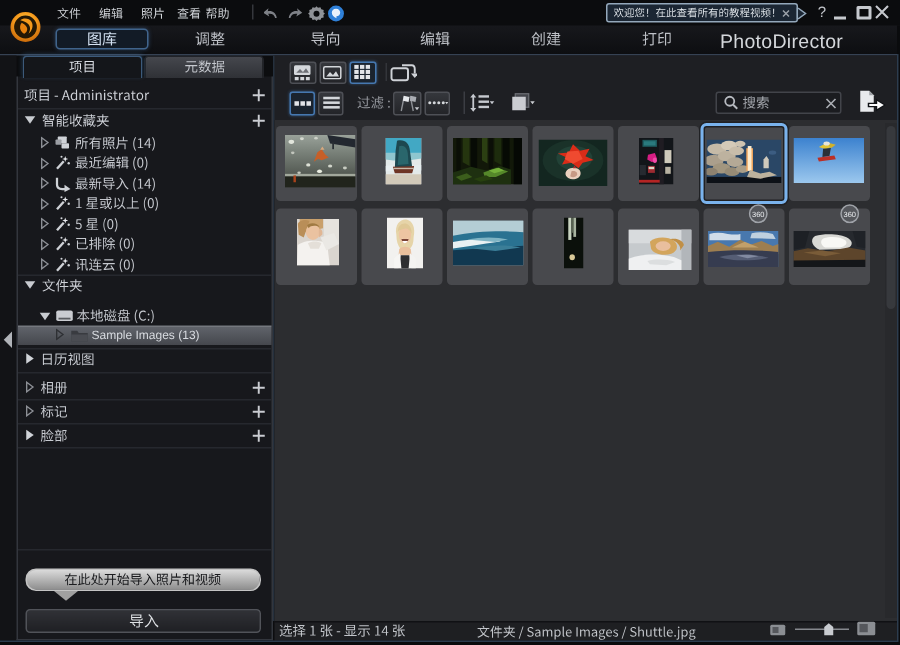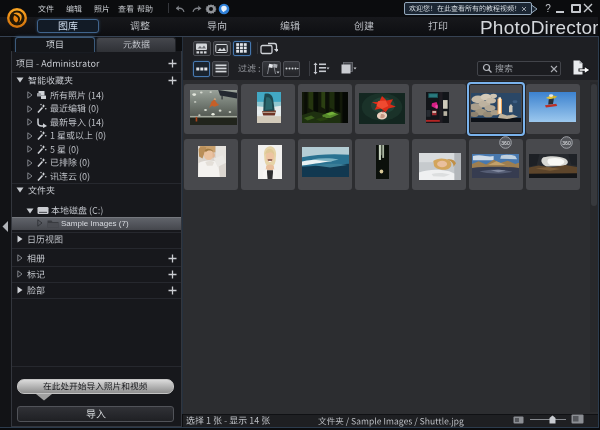--- a/index.html
+++ b/index.html
@@ -58,21 +58,21 @@
   </svg>
 <svg style="position:absolute;left:280.0px;top:21.1px;overflow:visible" width="21" height="13">
     <path fill="#bfc2c8" d="M0.4 8.1 0.6 8.8C1.4 8.4 2.5 8.0 3.5 7.6L3.3 7.0C2.2 7.4 1.1 7.8 0.4 8.1ZM0.6 4.4C0.8 4.3 1.0 4.2 2.0 4.1C1.7 4.7 1.3 5.2 1.2 5.4C0.9 5.8 0.7 6.1 0.5 6.1C0.5 6.3 0.6 6.6 0.7 6.8C0.9 6.7 1.2 6.6 3.4 6.0C3.4 5.9 3.3 5.6 3.3 5.4L1.7 5.8C2.4 4.9 3.1 3.7 3.6 2.6L3.0 2.3C2.9 2.7 2.6 3.1 2.5 3.4L1.3 3.5C1.9 2.7 2.5 1.5 2.9 0.4L2.1 0.2C1.8 1.4 1.1 2.7 0.9 3.1C0.7 3.4 0.6 3.6 0.4 3.7C0.5 3.9 0.6 4.2 0.6 4.4ZM6.2 5.1V6.6H5.4V5.1ZM6.8 5.1H7.5V6.6H6.8ZM4.8 4.5V9.3H5.4V7.2H6.2V9.1H6.8V7.2H7.5V9.1H8.0V7.2H8.7V8.7C8.7 8.7 8.7 8.8 8.6 8.8C8.5 8.8 8.4 8.8 8.1 8.8C8.2 8.9 8.3 9.2 8.3 9.3C8.7 9.3 8.9 9.3 9.1 9.2C9.3 9.1 9.3 8.9 9.3 8.7V4.5L8.7 4.5ZM8.0 5.1H8.7V6.6H8.0ZM6.0 0.3C6.2 0.6 6.4 1.0 6.5 1.3H4.1V3.4C4.1 5.0 4.0 7.2 3.1 8.8C3.3 8.9 3.6 9.1 3.7 9.2C4.7 7.6 4.8 5.2 4.8 3.6H9.2V1.3H7.3C7.2 0.9 7.0 0.5 6.8 0.1ZM4.8 1.9H8.5V3.0H4.8Z M15.5 1.1H18.2V2.1H15.5ZM14.8 0.5V2.7H18.9V0.5ZM10.8 5.3C10.9 5.2 11.2 5.1 11.5 5.1H12.4V6.6L10.4 6.9L10.6 7.7L12.4 7.3V9.4H13.1V7.1L14.3 6.9L14.2 6.3L13.1 6.5V5.1H14.1V4.5H13.1V2.9H12.4V4.5H11.5C11.8 3.8 12.0 2.9 12.3 2.1H14.1V1.4H12.5C12.6 1.0 12.6 0.7 12.7 0.3L12.0 0.2C11.9 0.6 11.8 1.0 11.7 1.4H10.5V2.1H11.6C11.4 2.9 11.2 3.6 11.1 3.8C10.9 4.2 10.8 4.6 10.6 4.6C10.7 4.8 10.8 5.1 10.8 5.3ZM18.1 3.9V4.7H15.6V3.9ZM14.0 7.8 14.1 8.5 18.1 8.2V9.4H18.9V8.1L19.6 8.1L19.6 7.4L18.9 7.5V3.9H19.5V3.2H14.2V3.9H14.9V7.8ZM18.1 5.3V6.2H15.6V5.3ZM18.1 6.8V7.5L15.6 7.7V6.8Z"></path>
   </svg>
 <svg style="position:absolute;left:354.0px;top:21.1px;overflow:visible" width="21" height="13">
     <path fill="#bfc2c8" d="M8.4 0.4V8.4C8.4 8.6 8.3 8.7 8.1 8.7C7.9 8.7 7.3 8.7 6.6 8.7C6.7 8.8 6.8 9.2 6.9 9.4C7.8 9.4 8.3 9.3 8.7 9.2C9.0 9.1 9.1 8.9 9.1 8.4V0.4ZM6.4 1.4V6.9H7.2V1.4ZM1.4 3.9V8.2C1.4 9.0 1.7 9.2 2.7 9.2C2.9 9.2 4.3 9.2 4.5 9.2C5.4 9.2 5.7 8.9 5.8 7.5C5.5 7.4 5.3 7.3 5.1 7.2C5.0 8.4 5.0 8.6 4.5 8.6C4.2 8.6 3.0 8.6 2.8 8.6C2.2 8.6 2.2 8.5 2.2 8.2V4.5H4.3C4.2 5.7 4.2 6.2 4.0 6.4C4.0 6.5 3.9 6.5 3.7 6.5C3.6 6.5 3.2 6.5 2.9 6.4C3.0 6.6 3.1 6.9 3.1 7.1C3.5 7.1 3.9 7.1 4.1 7.1C4.3 7.0 4.5 7.0 4.6 6.8C4.9 6.6 5.0 5.9 5.1 4.2C5.1 4.1 5.1 3.9 5.1 3.9ZM3.1 0.2C2.6 1.5 1.5 2.9 0.3 3.8C0.4 3.9 0.7 4.2 0.8 4.3C1.8 3.6 2.7 2.6 3.3 1.5C4.1 2.3 5.0 3.4 5.4 4.0L6.0 3.5C5.5 2.8 4.5 1.7 3.6 0.9L3.8 0.4Z M13.9 1.0V1.6H15.8V2.4H13.3V3.0H15.8V3.8H13.9V4.4H15.8V5.1H13.8V5.7H15.8V6.5H13.4V7.1H15.8V8.1H16.5V7.1H19.4V6.5H16.5V5.7H19.0V5.1H16.5V4.4H18.8V3.0H19.5V2.4H18.8V1.0H16.5V0.2H15.8V1.0ZM16.5 3.0H18.1V3.8H16.5ZM16.5 2.4V1.6H18.1V2.4ZM11.0 4.7C11.0 4.6 11.2 4.4 11.3 4.3H12.6C12.5 5.2 12.3 6.0 12.0 6.7C11.7 6.3 11.5 5.8 11.3 5.2L10.8 5.4C11.0 6.2 11.3 6.8 11.7 7.3C11.3 8.0 10.9 8.5 10.4 8.9C10.5 9.0 10.8 9.3 10.9 9.4C11.4 9.0 11.8 8.5 12.2 7.9C13.2 8.9 14.7 9.2 16.5 9.2H19.3C19.4 8.9 19.5 8.6 19.6 8.5C19.1 8.5 16.9 8.5 16.5 8.5C14.9 8.5 13.5 8.2 12.5 7.3C12.9 6.3 13.2 5.2 13.3 3.8L12.9 3.7L12.8 3.7H11.9C12.4 2.9 12.9 2.0 13.4 1.0L12.9 0.7L12.7 0.8H10.6V1.5H12.4C12.0 2.4 11.5 3.2 11.3 3.4C11.1 3.8 10.8 4.0 10.7 4.1C10.8 4.2 10.9 4.5 11.0 4.7Z"></path>
   </svg>
 <svg style="position:absolute;left:427.5px;top:21.1px;overflow:visible" width="21" height="13">
     <path fill="#bfc2c8" d="M2.0 0.2V2.2H0.5V2.9H2.0V5.1C1.4 5.2 0.8 5.4 0.4 5.5L0.6 6.2L2.0 5.8V8.4C2.0 8.5 1.9 8.6 1.8 8.6C1.7 8.6 1.2 8.6 0.8 8.6C0.8 8.8 1.0 9.1 1.0 9.3C1.7 9.3 2.1 9.3 2.4 9.2C2.6 9.0 2.7 8.8 2.7 8.4V5.6L4.2 5.2L4.1 4.5L2.7 4.9V2.9H4.1V2.2H2.7V0.2ZM4.2 1.0V1.8H7.0V8.3C7.0 8.5 7.0 8.5 6.8 8.5C6.5 8.6 5.8 8.6 5.1 8.5C5.2 8.8 5.3 9.1 5.4 9.3C6.3 9.3 7.0 9.3 7.3 9.2C7.7 9.1 7.8 8.8 7.8 8.3V1.8H9.6V1.0Z M10.9 8.2C11.2 8.1 11.6 7.9 14.6 7.2C14.5 7.0 14.5 6.7 14.5 6.5L11.8 7.1V4.5H14.6V3.7H11.8V1.8C12.8 1.6 13.8 1.3 14.6 1.0L13.9 0.4C13.3 0.7 12.1 1.1 11.0 1.4V6.8C11.0 7.2 10.8 7.4 10.6 7.4C10.7 7.6 10.9 8.0 10.9 8.2ZM15.3 0.9V9.4H16.1V1.6H18.4V6.9C18.4 7.0 18.3 7.1 18.2 7.1C18.0 7.1 17.5 7.1 16.9 7.0C17.0 7.3 17.1 7.6 17.1 7.9C17.9 7.9 18.4 7.8 18.7 7.7C19.1 7.6 19.1 7.3 19.1 6.9V0.9Z"></path>
   </svg>
-<div style="position:absolute;left:480px;top:17.5px;width:117px;height:19px;color:#d4d7db;font-size:19px;line-height:19px;letter-spacing:0.2px;">PhotoDirector</div>
+<div style="position:absolute;left:480px;top:17.5px;width:117px;height:19px;color:#d4d7db;font-size:13px;line-height:19px;letter-spacing:0.2px;">PhotoDirector</div>
 <svg style="position:absolute;left:6px;top:7px" width="22" height="22" viewBox="0 0 22 22">
     <defs>
       <radialGradient id="lg" cx="50%" cy="35%" r="65%">
         <stop offset="0%" stop-color="#ffd24a"></stop>
         <stop offset="55%" stop-color="#f59a1c"></stop>
         <stop offset="100%" stop-color="#c96a0a"></stop>
       </radialGradient>
     </defs>
     <circle cx="11" cy="11" r="10" fill="url(#lg)"></circle>
     <circle cx="11" cy="11" r="7.6" fill="#241805"></circle>
@@ -208,21 +208,21 @@
     <path fill="#c5c8ce" d="M4.1 0.2V2.1H0.6V2.8H3.3C2.6 4.3 1.5 5.8 0.3 6.5C0.5 6.6 0.7 6.9 0.8 7.0C2.1 6.1 3.3 4.5 4.0 2.8H4.1V6.1H2.0V6.8H4.1V8.5H4.9V6.8H6.9V6.1H4.9V2.8H5.0C5.7 4.5 6.8 6.1 8.2 7.0C8.3 6.8 8.5 6.6 8.7 6.4C7.4 5.7 6.3 4.3 5.7 2.8H8.4V2.1H4.9V0.2Z M12.9 1.0V3.5L11.9 3.9L12.1 4.5L12.9 4.2V7.0C12.9 8.0 13.2 8.3 14.2 8.3C14.4 8.3 16.2 8.3 16.4 8.3C17.4 8.3 17.6 7.9 17.7 6.6C17.5 6.6 17.2 6.5 17.1 6.4C17.0 7.4 16.9 7.6 16.4 7.6C16.0 7.6 14.5 7.6 14.2 7.6C13.6 7.6 13.5 7.5 13.5 7.0V3.9L14.7 3.4V6.5H15.4V3.1L16.6 2.6C16.6 4.0 16.6 5.0 16.6 5.2C16.5 5.5 16.4 5.5 16.3 5.5C16.2 5.5 15.9 5.5 15.7 5.5C15.8 5.6 15.8 5.9 15.8 6.1C16.1 6.1 16.5 6.1 16.7 6.0C17.0 5.9 17.1 5.8 17.2 5.4C17.2 5.0 17.3 3.7 17.3 2.0L17.3 1.9L16.8 1.7L16.7 1.8L16.6 1.9L15.4 2.4V0.2H14.7V2.7L13.5 3.2V1.0ZM9.3 6.4 9.6 7.0C10.4 6.7 11.4 6.2 12.3 5.8L12.2 5.2L11.2 5.6V3.0H12.2V2.3H11.2V0.3H10.5V2.3H9.4V3.0H10.5V5.9C10.1 6.1 9.6 6.2 9.3 6.4Z M18.4 0.7V1.3H19.4C19.2 2.8 18.8 4.2 18.2 5.2C18.3 5.3 18.5 5.7 18.5 5.8C18.7 5.6 18.9 5.3 19.0 5.0V8.1H19.5V7.3H20.9V3.4H19.5C19.7 2.7 19.8 2.0 19.9 1.3H21.1V0.7ZM19.5 3.9H20.4V6.8H19.5ZM25.1 0.2C24.9 0.7 24.6 1.3 24.4 1.8H22.8L23.3 1.6C23.2 1.2 22.9 0.6 22.6 0.2L22.1 0.4C22.3 0.8 22.6 1.4 22.8 1.8H21.2V2.4H26.6V1.8H25.0C25.2 1.4 25.5 0.8 25.7 0.4ZM21.2 8.1C21.3 8.0 21.6 7.9 23.2 7.7C23.2 7.9 23.3 8.1 23.3 8.3L23.8 8.2C23.7 7.6 23.5 6.7 23.2 6.1L22.8 6.2C22.9 6.5 23.0 6.8 23.1 7.2L21.9 7.3C22.6 6.3 23.3 5.1 23.8 3.8L23.3 3.5C23.1 3.9 23.0 4.3 22.8 4.6L21.9 4.7C22.2 4.1 22.6 3.4 22.8 2.8L22.2 2.5C22.0 3.3 21.6 4.2 21.5 4.4C21.3 4.6 21.2 4.8 21.1 4.8C21.2 5.0 21.3 5.3 21.3 5.4C21.4 5.3 21.6 5.3 22.5 5.2C22.1 5.9 21.8 6.6 21.6 6.8C21.4 7.2 21.2 7.5 21.0 7.5C21.1 7.7 21.1 7.9 21.2 8.1ZM23.9 8.1C24.1 8.0 24.4 7.9 26.1 7.6C26.1 7.9 26.2 8.1 26.2 8.3L26.7 8.2C26.6 7.6 26.3 6.7 26.0 6.0L25.6 6.1C25.7 6.4 25.8 6.8 25.9 7.1L24.6 7.3C25.3 6.3 25.9 5.0 26.4 3.7L25.8 3.5C25.7 3.9 25.6 4.2 25.4 4.6L24.5 4.7C24.8 4.1 25.1 3.4 25.3 2.7L24.7 2.5C24.6 3.3 24.2 4.1 24.0 4.4C23.9 4.6 23.8 4.8 23.7 4.8C23.8 4.9 23.9 5.2 23.9 5.4C24.0 5.3 24.2 5.3 25.2 5.2C24.8 5.9 24.5 6.5 24.3 6.8C24.1 7.1 23.9 7.4 23.7 7.5C23.8 7.6 23.9 7.9 23.9 8.1L23.9 8.0Z M30.5 3.9C31.0 4.2 31.6 4.6 31.9 4.9L32.3 4.4C32.0 4.1 31.3 3.8 30.9 3.5ZM31.2 0.1C31.1 0.3 31.0 0.6 30.9 0.9H28.9V2.4L28.9 2.8H27.5V3.4H28.8C28.7 3.9 28.4 4.5 27.7 4.9C27.8 5.0 28.1 5.3 28.2 5.4C29.0 4.9 29.3 4.1 29.5 3.4H33.7V4.4C33.7 4.5 33.6 4.6 33.5 4.6C33.4 4.6 33.0 4.6 32.5 4.6C32.6 4.7 32.7 5.0 32.8 5.1C33.4 5.1 33.8 5.1 34.0 5.0C34.3 5.0 34.3 4.8 34.3 4.4V3.4H35.6V2.8H34.3V0.9H31.6L31.9 0.2ZM30.6 1.9C31.1 2.2 31.6 2.5 31.9 2.8H29.6L29.6 2.4V1.4H33.7V2.8H31.9L32.3 2.4C32.0 2.1 31.4 1.7 30.9 1.5ZM28.4 5.4V7.6H27.4V8.2H35.6V7.6H34.6V5.4ZM29.1 7.6V5.9H30.3V7.6ZM30.9 7.6V5.9H32.1V7.6ZM32.7 7.6V5.9H33.9V7.6Z M40.2 9.5 40.7 9.3C39.9 8.0 39.5 6.5 39.5 4.9C39.5 3.4 39.9 1.9 40.7 0.6L40.2 0.4C39.3 1.7 38.8 3.2 38.8 4.9C38.8 6.7 39.3 8.2 40.2 9.5Z M44.5 7.9C45.3 7.9 46.0 7.5 46.5 6.9L46.0 6.4C45.6 6.8 45.1 7.1 44.5 7.1C43.2 7.1 42.4 6.1 42.4 4.4C42.4 2.8 43.3 1.8 44.5 1.8C45.1 1.8 45.5 2.0 45.9 2.4L46.3 1.8C45.9 1.4 45.3 1.0 44.5 1.0C42.8 1.0 41.6 2.3 41.6 4.4C41.6 6.6 42.8 7.9 44.5 7.9Z M48.1 4.2C48.4 4.2 48.6 4.0 48.6 3.6C48.6 3.2 48.4 3.0 48.1 3.0C47.7 3.0 47.5 3.2 47.5 3.6C47.5 4.0 47.7 4.2 48.1 4.2ZM48.1 7.9C48.4 7.9 48.6 7.6 48.6 7.2C48.6 6.9 48.4 6.6 48.1 6.6C47.7 6.6 47.5 6.9 47.5 7.2C47.5 7.6 47.7 7.9 48.1 7.9Z M50.2 9.5C51.0 8.2 51.5 6.7 51.5 4.9C51.5 3.2 51.0 1.7 50.2 0.4L49.7 0.6C50.5 1.9 50.8 3.4 50.8 4.9C50.8 6.5 50.5 8.0 49.7 9.3Z"></path>
   </svg>
 <div style="position:absolute;left:12px;top:217px;width:169px;height:12.5px;background:linear-gradient(#60636a,#45474d);border-top:1px solid #75787e;"></div>
 <svg style="position:absolute;left:37.0px;top:219.3px" width="6" height="8">
     <path d="M0.8 0.8 L5 4 L0.8 7.2 Z" fill="none" stroke="#2e3034" stroke-width="0.9"></path>
   </svg>
 <svg style="position:absolute;left:47px;top:218.5px" width="12" height="9" viewBox="0 0 12 9">
     <path d="M0.5 1.5 L4.5 1.5 L5.5 3 L11.5 3 L11.5 8.5 L0.5 8.5 Z" fill="#393b40"></path>
     <path d="M0.5 4 L11.5 4 L11.5 8.5 L0.5 8.5 Z" fill="#4a4c52"></path>
   </svg>
-<div style="position:absolute;left:61px;top:217.5px;width:120px;height:12px;color:#d8dbe0;font-size:8px;line-height:12px;">Sample Images (7)</div>
+<div style="position:absolute;left:61px;top:217.5px;width:120px;height:12px;color:#d8dbe0;font-size:8px;line-height:12px;">Sample Images (13)</div>
 <div style="position:absolute;left:12px;top:231.5px;width:169px;height:1px;background:#26282e;"></div>
 <svg style="position:absolute;left:17.0px;top:235.0px" width="6" height="8">
     <path d="M0.5 0.5 L5.5 4 L0.5 7.5 Z" fill="#d0d3d8"></path>
   </svg>
 <svg style="position:absolute;left:27.0px;top:234.6px;overflow:visible" width="37" height="12">
     <path fill="#c8cbd1" d="M2.3 4.6H6.8V7.1H2.3ZM2.3 3.9V1.5H6.8V3.9ZM1.6 0.8V8.4H2.3V7.8H6.8V8.3H7.5V0.8Z M10.0 0.6V3.5C10.0 4.9 10.0 6.7 9.3 8.1C9.5 8.1 9.8 8.3 9.9 8.4C10.6 7.0 10.7 4.9 10.7 3.5V1.3H17.5V0.6ZM13.4 1.7C13.4 2.3 13.4 2.8 13.4 3.2H11.3V3.9H13.3C13.2 5.6 12.6 7.1 10.9 7.9C11.1 8.0 11.3 8.3 11.4 8.4C13.2 7.5 13.8 5.8 14.0 3.9H16.4C16.2 6.3 16.1 7.3 15.8 7.6C15.7 7.7 15.6 7.7 15.5 7.7C15.2 7.7 14.7 7.7 14.1 7.6C14.2 7.8 14.3 8.1 14.3 8.3C14.9 8.3 15.4 8.3 15.7 8.3C16.0 8.3 16.2 8.2 16.4 8.0C16.7 7.6 16.9 6.5 17.0 3.5C17.1 3.5 17.1 3.2 17.1 3.2H14.1C14.1 2.8 14.1 2.3 14.1 1.7Z M22.1 0.6V5.4H22.7V1.2H25.5V5.4H26.2V0.6ZM19.4 0.5C19.7 0.9 20.1 1.4 20.2 1.7L20.8 1.3C20.6 1.0 20.2 0.5 19.9 0.2ZM23.7 1.9V3.7C23.7 5.1 23.5 6.8 21.2 8.0C21.3 8.1 21.5 8.3 21.6 8.5C23.0 7.8 23.7 6.8 24.0 5.8V7.6C24.0 8.2 24.3 8.3 24.9 8.3H25.7C26.5 8.3 26.6 8.0 26.7 6.5C26.5 6.5 26.3 6.4 26.1 6.3C26.1 7.6 26.0 7.8 25.7 7.8H25.0C24.7 7.8 24.7 7.7 24.7 7.5V5.3H24.2C24.3 4.7 24.4 4.2 24.4 3.7V1.9ZM18.6 1.7V2.3H20.7C20.2 3.5 19.3 4.6 18.4 5.2C18.4 5.4 18.6 5.7 18.7 5.9C19.0 5.6 19.4 5.3 19.7 5.0V8.5H20.3V4.6C20.7 5.0 21.1 5.5 21.2 5.8L21.7 5.2C21.5 5.0 20.9 4.3 20.5 3.9C21.0 3.3 21.3 2.6 21.6 1.9L21.2 1.7L21.1 1.7Z M30.4 5.2C31.1 5.4 32.0 5.7 32.5 5.9L32.8 5.5C32.3 5.3 31.4 5.0 30.7 4.8ZM29.5 6.4C30.7 6.5 32.3 6.9 33.1 7.2L33.4 6.7C32.6 6.4 31.0 6.0 29.8 5.9ZM27.8 0.6V8.5H28.4V8.1H34.6V8.5H35.3V0.6ZM28.4 7.5V1.2H34.6V7.5ZM30.7 1.4C30.3 2.1 29.5 2.8 28.7 3.3C28.9 3.4 29.1 3.6 29.2 3.7C29.5 3.5 29.8 3.3 30.0 3.0C30.3 3.3 30.6 3.6 31.0 3.8C30.2 4.2 29.4 4.5 28.6 4.6C28.7 4.8 28.8 5.0 28.9 5.2C29.8 5.0 30.7 4.6 31.6 4.2C32.3 4.6 33.2 4.9 34.0 5.1C34.1 4.9 34.3 4.7 34.4 4.6C33.6 4.4 32.8 4.2 32.1 3.9C32.8 3.4 33.4 2.9 33.7 2.3L33.4 2.1L33.3 2.1H30.9C31.1 1.9 31.2 1.7 31.3 1.6ZM30.4 2.7 30.5 2.6H32.8C32.5 3.0 32.0 3.3 31.6 3.6C31.1 3.3 30.7 3.0 30.4 2.7Z"></path>
   </svg>
 <div style="position:absolute;left:12px;top:247.5px;width:169px;height:1px;background:#26282e;"></div>
 <svg style="position:absolute;left:17.0px;top:254.3px" width="6" height="8">
     <path d="M0.8 0.8 L5 4 L0.8 7.2 Z" fill="none" stroke="#8c8f95" stroke-width="0.9"></path>

